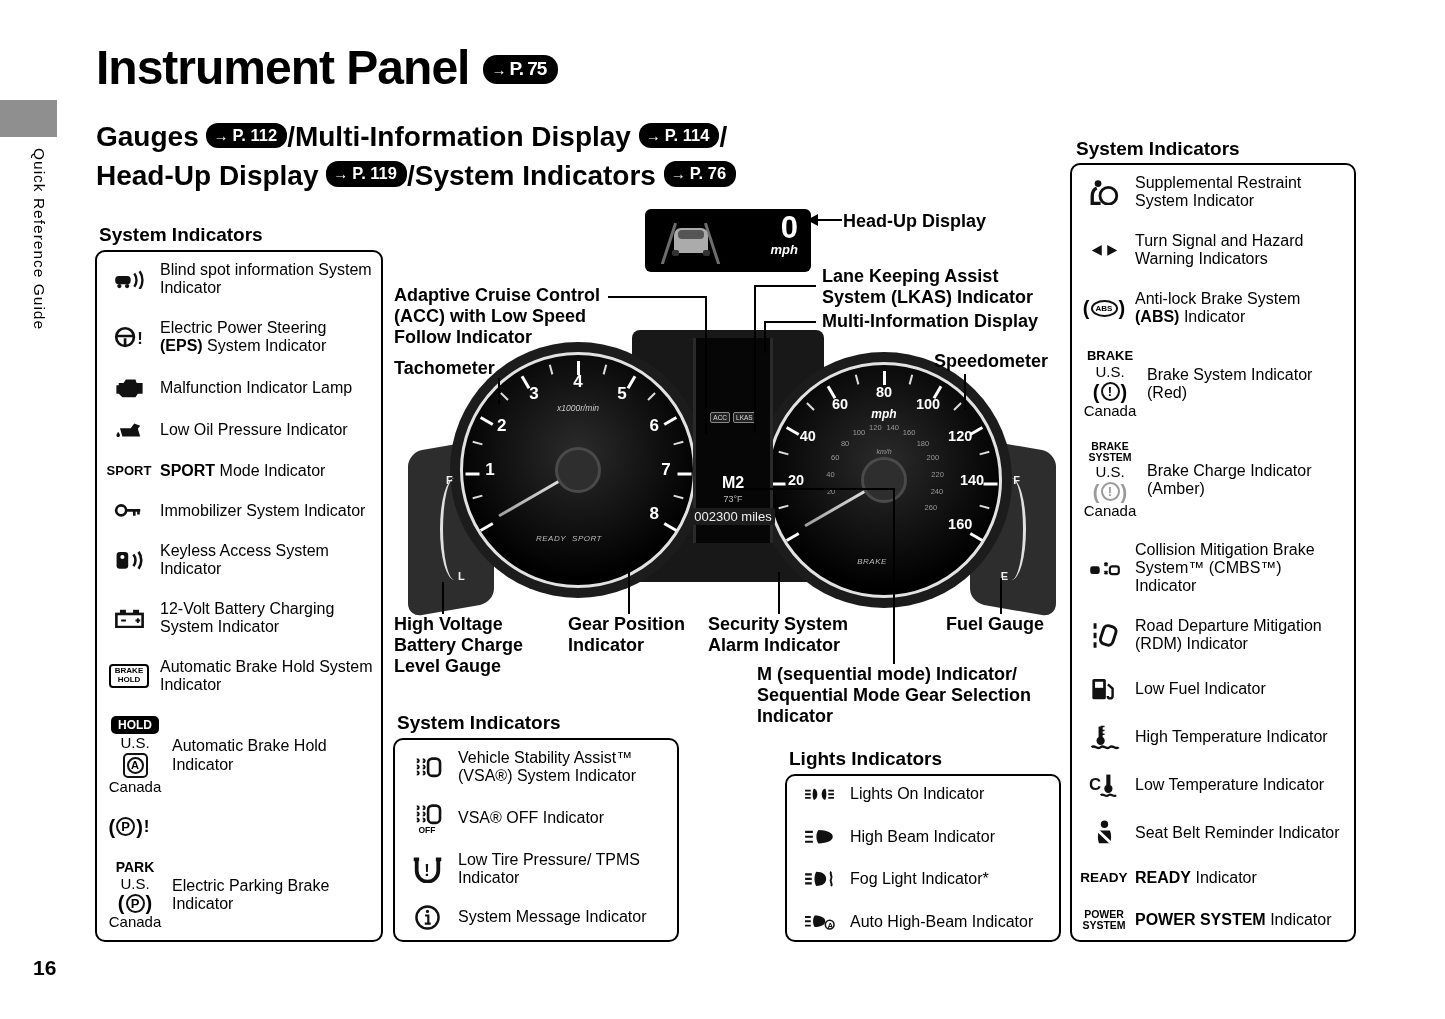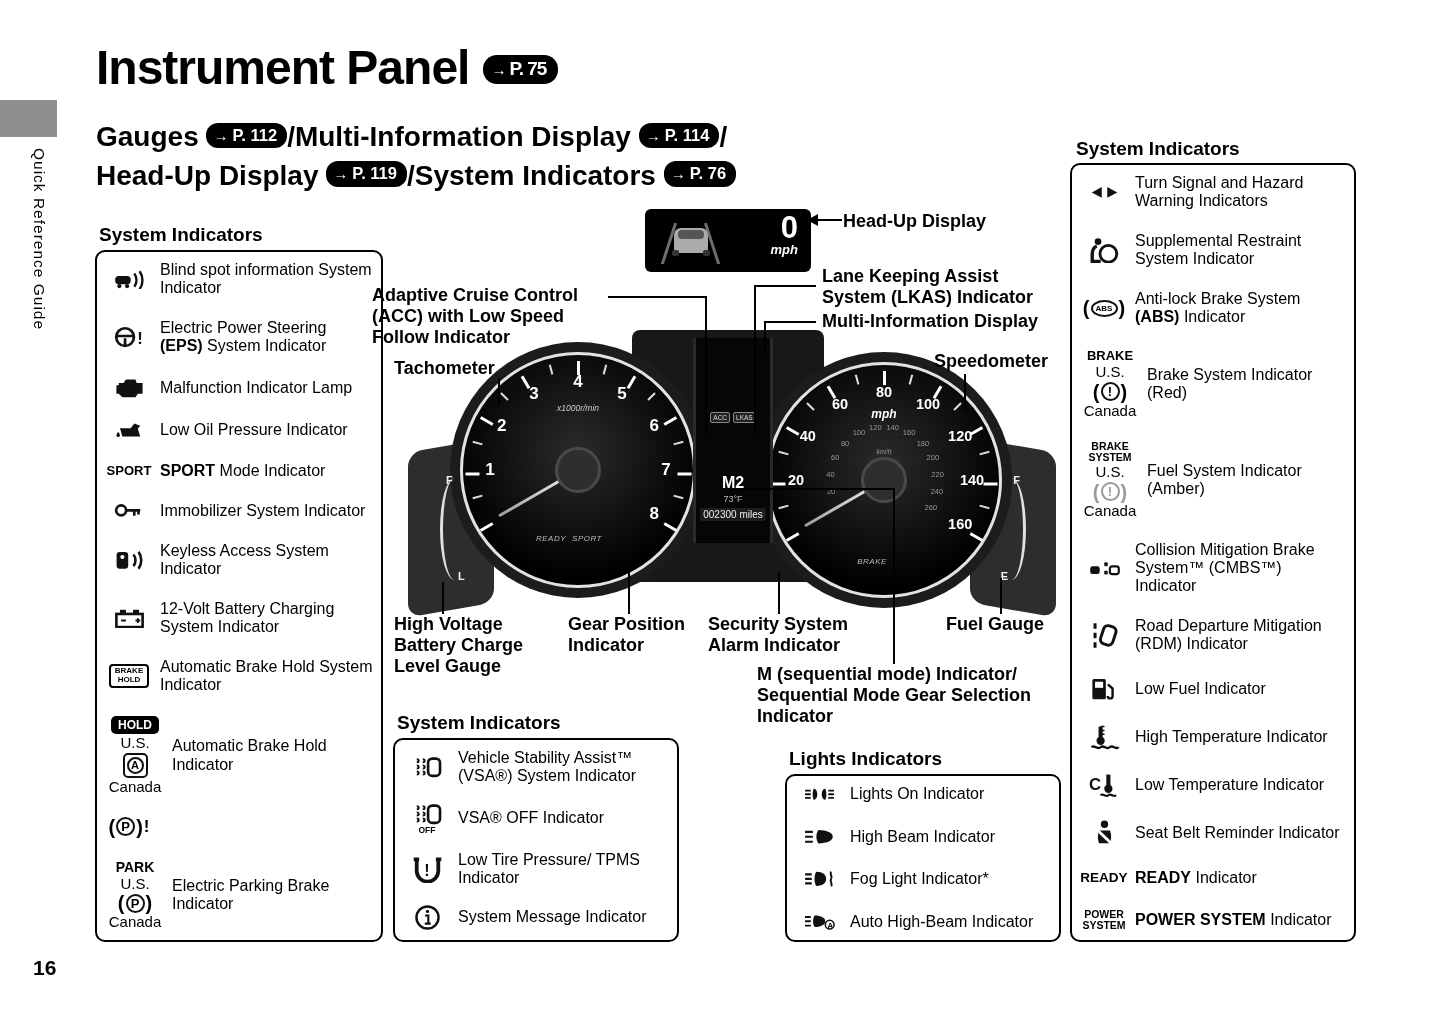--- a/index.html
+++ b/index.html
@@ -79,21 +79,21 @@
   .gtext.unit{font-size:8.5px;}
   .gtext.mph{font-size:12px;font-weight:bold;color:#fff;}
   .gtext.kmh{font-size:7px;color:#999;}
   .gtext.tiny{font-size:8px;color:#bbb;letter-spacing:.5px;}
 
   .mid-screen{position:absolute;left:291px;top:8px;width:80px;height:205px;background:#060606;border-left:3px solid #2a2a2a;border-right:3px solid #2a2a2a;box-sizing:border-box;display:flex;flex-direction:column;align-items:center;z-index:6;}
   .mid-top{margin-top:74px;display:flex;gap:3px;}
   .mid-chip{font-size:6.5px;color:#ddd;border:1px solid #888;border-radius:2px;padding:0 2px;background:#222;line-height:1.4;}
   .mid-gear{margin-top:52px;color:#fff;font-size:16px;font-weight:bold;line-height:1;}
   .mid-temp{margin-top:3px;color:#bbb;font-size:9px;}
-  .mid-odo{margin-top:4px;color:#eee;font-size:10px;background:#1c1c1c;padding:1px 3px;border-radius:2px;white-space:nowrap;}
+  .mid-odo{margin-top:4px;color:#eee;font-size:13px;background:#1c1c1c;padding:1px 3px;border-radius:2px;white-space:nowrap;}
 
   .side-gauge{position:absolute;width:42px;height:108px;z-index:5;}
   .sg-l{left:34px;top:146px;}
   .sg-r{left:586px;top:146px;}
   .sg-arc{position:absolute;top:2px;width:26px;height:102px;}
   .sg-l .sg-arc{left:4px;border-left:3px solid #e0e0e0;border-radius:50%/50%;}
   .sg-r .sg-arc{right:4px;border-right:3px solid #e0e0e0;border-radius:50%/50%;}
   .sg-top,.sg-bot{position:absolute;color:#f0f0f0;font-size:11px;font-weight:bold;}
   .sg-l .sg-top{left:10px;top:-2px;} .sg-l .sg-bot{left:22px;top:94px;}
   .sg-r .sg-top{right:10px;top:-2px;} .sg-r .sg-bot{right:22px;top:94px;}
@@ -344,36 +344,36 @@
             <circle cx="26.5" cy="11" r="4.5" fill="#fff" stroke="#111" stroke-width="1.6"></circle>
             <text x="24.2" y="14" font-size="8" font-weight="bold" fill="#111">A</text>
           </svg>
         </div>
         <div class="ind-label">Auto High-Beam Indicator</div>
       </div>
     </div>
   <div class="panel-box" id="right-box" style="left:1070px;top:163px;width:286px;height:779px">
       <div class="ind-row">
         <div class="ind-icon">
-          <svg viewBox="0 0 34 14">
-            <path d="M14 1v12L3 7z" fill="#111"></path>
-            <path d="M20 1v12l11-6z" fill="#111"></path>
-          </svg>
-        </div>
-        <div class="ind-label">Turn Signal and Hazard Warning Indicators</div>
-      </div>
-      <div class="ind-row">
-        <div class="ind-icon">
           <svg viewBox="0 0 24 20">
             <circle cx="7" cy="3.5" r="2.6" fill="#111"></circle>
             <path d="M6 7C3.5 8 2.5 10.5 2.5 13.5V19H9" fill="none" stroke="#111" stroke-width="2.6"></path>
             <circle cx="15" cy="13" r="6.5" fill="none" stroke="#111" stroke-width="2.2"></circle>
           </svg>
         </div>
         <div class="ind-label">Supplemental Restraint System Indicator</div>
+      </div>
+      <div class="ind-row">
+        <div class="ind-icon">
+          <svg viewBox="0 0 34 14">
+            <path d="M14 1v12L3 7z" fill="#111"></path>
+            <path d="M20 1v12l11-6z" fill="#111"></path>
+          </svg>
+        </div>
+        <div class="ind-label">Turn Signal and Hazard Warning Indicators</div>
       </div>
       <div class="ind-row">
         <div class="ind-icon">
           <span class="pgroup">
             <span class="paren">(</span>
             <span class="circ oval">ABS</span>
             <span class="paren">)</span>
           </span>
         </div>
         <div class="ind-label">Anti-lock Brake System <b>(ABS)</b> Indicator</div>
@@ -403,21 +403,21 @@
           <div class="uc-cap">U.S.</div>
           <div class="ind-icon">
             <span class="pgroup amber">
               <span class="paren">(</span>
               <span class="circ" style="font-size:13px">!</span>
               <span class="paren">)</span>
             </span>
           </div>
           <div class="uc-cap">Canada</div>
         </div>
-        <div class="ind-label">Fuel System Indicator (Amber)</div>
+        <div class="ind-label">Brake Charge Indicator (Amber)</div>
       </div>
       <div class="ind-row">
         <div class="ind-icon">
           <svg viewBox="0 0 26 18">
             <rect x="1" y="7" width="8" height="6.5" rx="2" fill="#111"></rect>
             <rect x="17.5" y="7" width="7.5" height="6.5" rx="2" fill="none" stroke="#111" stroke-width="1.8"></rect>
             <path d="M13 4l2.5 2.5M15.5 4L13 6.5M13 11l2.5 2.5M15.5 11L13 13.5" stroke="#111" stroke-width="1.6"></path>
           </svg>
         </div>
         <div class="ind-label">Collision Mitigation Brake System™ (CMBS™) Indicator</div>
@@ -622,21 +622,21 @@
   <div class="cline" style="left:964px;top:374px;width:2px;height:36px"></div>
   <div class="cline" style="left:498px;top:378px;width:2px;height:26px"></div>
   <div class="cline" style="left:442px;top:582px;width:2px;height:32px"></div>
   <div class="cline" style="left:628px;top:570px;width:2px;height:44px"></div>
   <div class="cline" style="left:778px;top:572px;width:2px;height:42px"></div>
   <div class="cline" style="left:1000px;top:578px;width:2px;height:36px"></div>
   <div class="cline" style="left:737px;top:488px;width:158px;height:2px"></div>
   <div class="cline" style="left:893px;top:488px;width:2px;height:176px"></div>
 
   <div class="callout" style="left:843px;top:211px">Head-Up Display</div>
-  <div class="callout" style="left:372px;top:285px;width:212px">Adaptive Cruise Control <b>(ACC)</b> with Low Speed Follow Indicator</div>
+  <div class="callout" style="left:394px;top:285px;width:212px">Adaptive Cruise Control <b>(ACC)</b> with Low Speed Follow Indicator</div>
   <div class="callout" style="left:394px;top:358px">Tachometer</div>
   <div class="callout" style="left:822px;top:266px;width:225px">Lane Keeping Assist System <b>(LKAS)</b> Indicator</div>
   <div class="callout" style="left:822px;top:311px">Multi-Information Display</div>
   <div class="callout" style="left:934px;top:351px">Speedometer</div>
   <div class="callout" style="left:394px;top:614px;width:146px">High Voltage Battery Charge Level Gauge</div>
   <div class="callout" style="left:568px;top:614px;width:130px">Gear Position Indicator</div>
   <div class="callout" style="left:708px;top:614px;width:158px">Security System Alarm Indicator</div>
   <div class="callout" style="left:946px;top:614px">Fuel Gauge</div>
   <div class="callout" style="left:757px;top:664px;width:300px"><b>M</b> (sequential mode) Indicator/ Sequential Mode Gear Selection Indicator</div>
 

